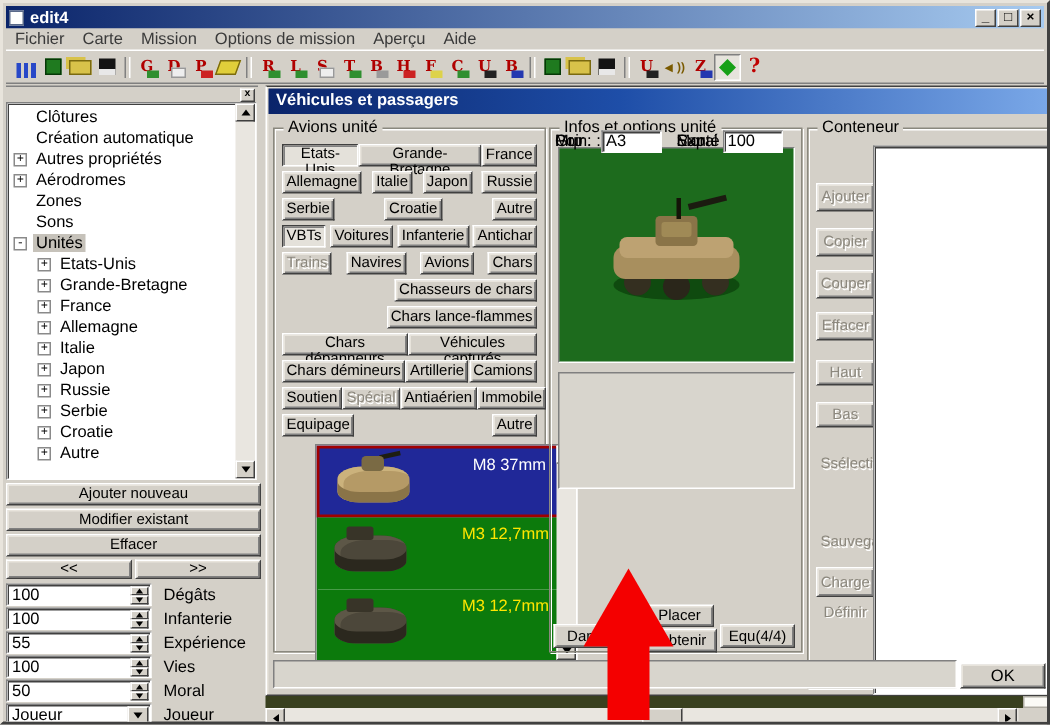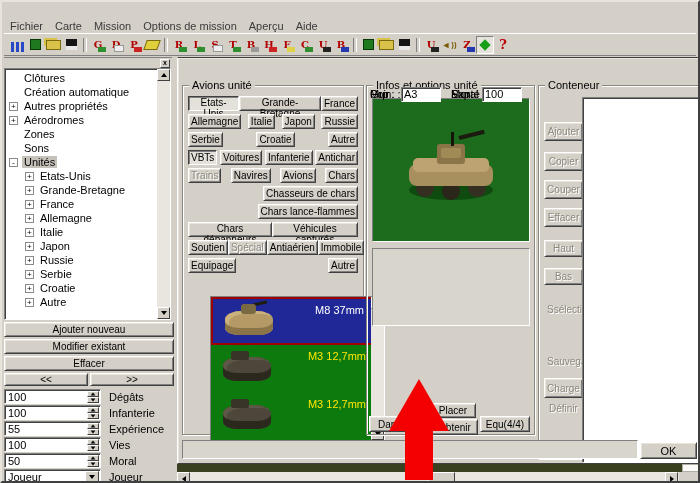--- a/index.html
+++ b/index.html
@@ -144,20 +144,27 @@
   .arrow-head{position:absolute;left:387px;top:377px;width:0;height:0;
     border-left:30px solid transparent;border-right:30px solid transparent;
     border-bottom:52px solid var(--annotation_red,#f40000);}
   .arrow-shaft{position:absolute;left:403px;top:427px;width:28px;height:51px;background:var(--annotation_red,#f40000);}
 </style>
 </head>
 <body>
 
 <div class="screen">
 
+  <div class="titlebar">
+    <span class="app-ico"></span>
+    <span class="title-text">edit4</span>
+    <span class="winbtn">_</span>
+    <span class="winbtn">□</span>
+    <span class="winbtn">×</span>
+  </div>
 
   <div class="menubar">
 
   <span class="menu-item">Fichier</span>
       <span class="menu-item">Carte</span>
       <span class="menu-item">Mission</span>
       <span class="menu-item">Options de mission</span>
       <span class="menu-item">Aperçu</span>
       <span class="menu-item">Aide</span>
     </div>
@@ -364,20 +371,21 @@
         <span>Joueur</span>
         <span class="combo-btn">
             <span class="arrow ar-dn"></span>
           </span>
       </span>
       <span class="spinlabel">Joueur</span>
     </div>
   </div>
 
   <div id="dialog">
+    <div class="dlg-title">Véhicules et passagers</div>
 
     <div class="grp" style="left:4px;top:27px;width:182px;height:350px">
       <span class="grp-label">Avions unité</span>
       <div id="unit-rows">
 
       <div class="urow">
 
           <button class="btn ubtn pressed">Etats-Unis</button>
             <button class="btn ubtn">Grande-Bretagne</button>
             <button class="btn ubtn">France</button>
@@ -414,20 +422,26 @@
           <button class="btn ubtn">Chasseurs de chars</button>
           </div>
           <div class="urow start">
 
           <button class="btn ubtn">Chars lance-flammes</button>
           </div>
           <div class="urow">
 
           <button class="btn ubtn">Chars dépanneurs</button>
             <button class="btn ubtn">Véhicules capturés</button>
+          </div>
+          <div class="urow">
+
+          <button class="btn ubtn">Chars démineurs</button>
+            <button class="btn ubtn">Artillerie</button>
+            <button class="btn ubtn">Camions</button>
           </div>
           <div class="urow">
 
           <button class="btn ubtn">Soutien</button>
             <button class="btn ubtn disabled">Spécial</button>
             <button class="btn ubtn">Antiaérien</button>
             <button class="btn ubtn">Immobile</button>
           </div>
           <div class="urow">
 

